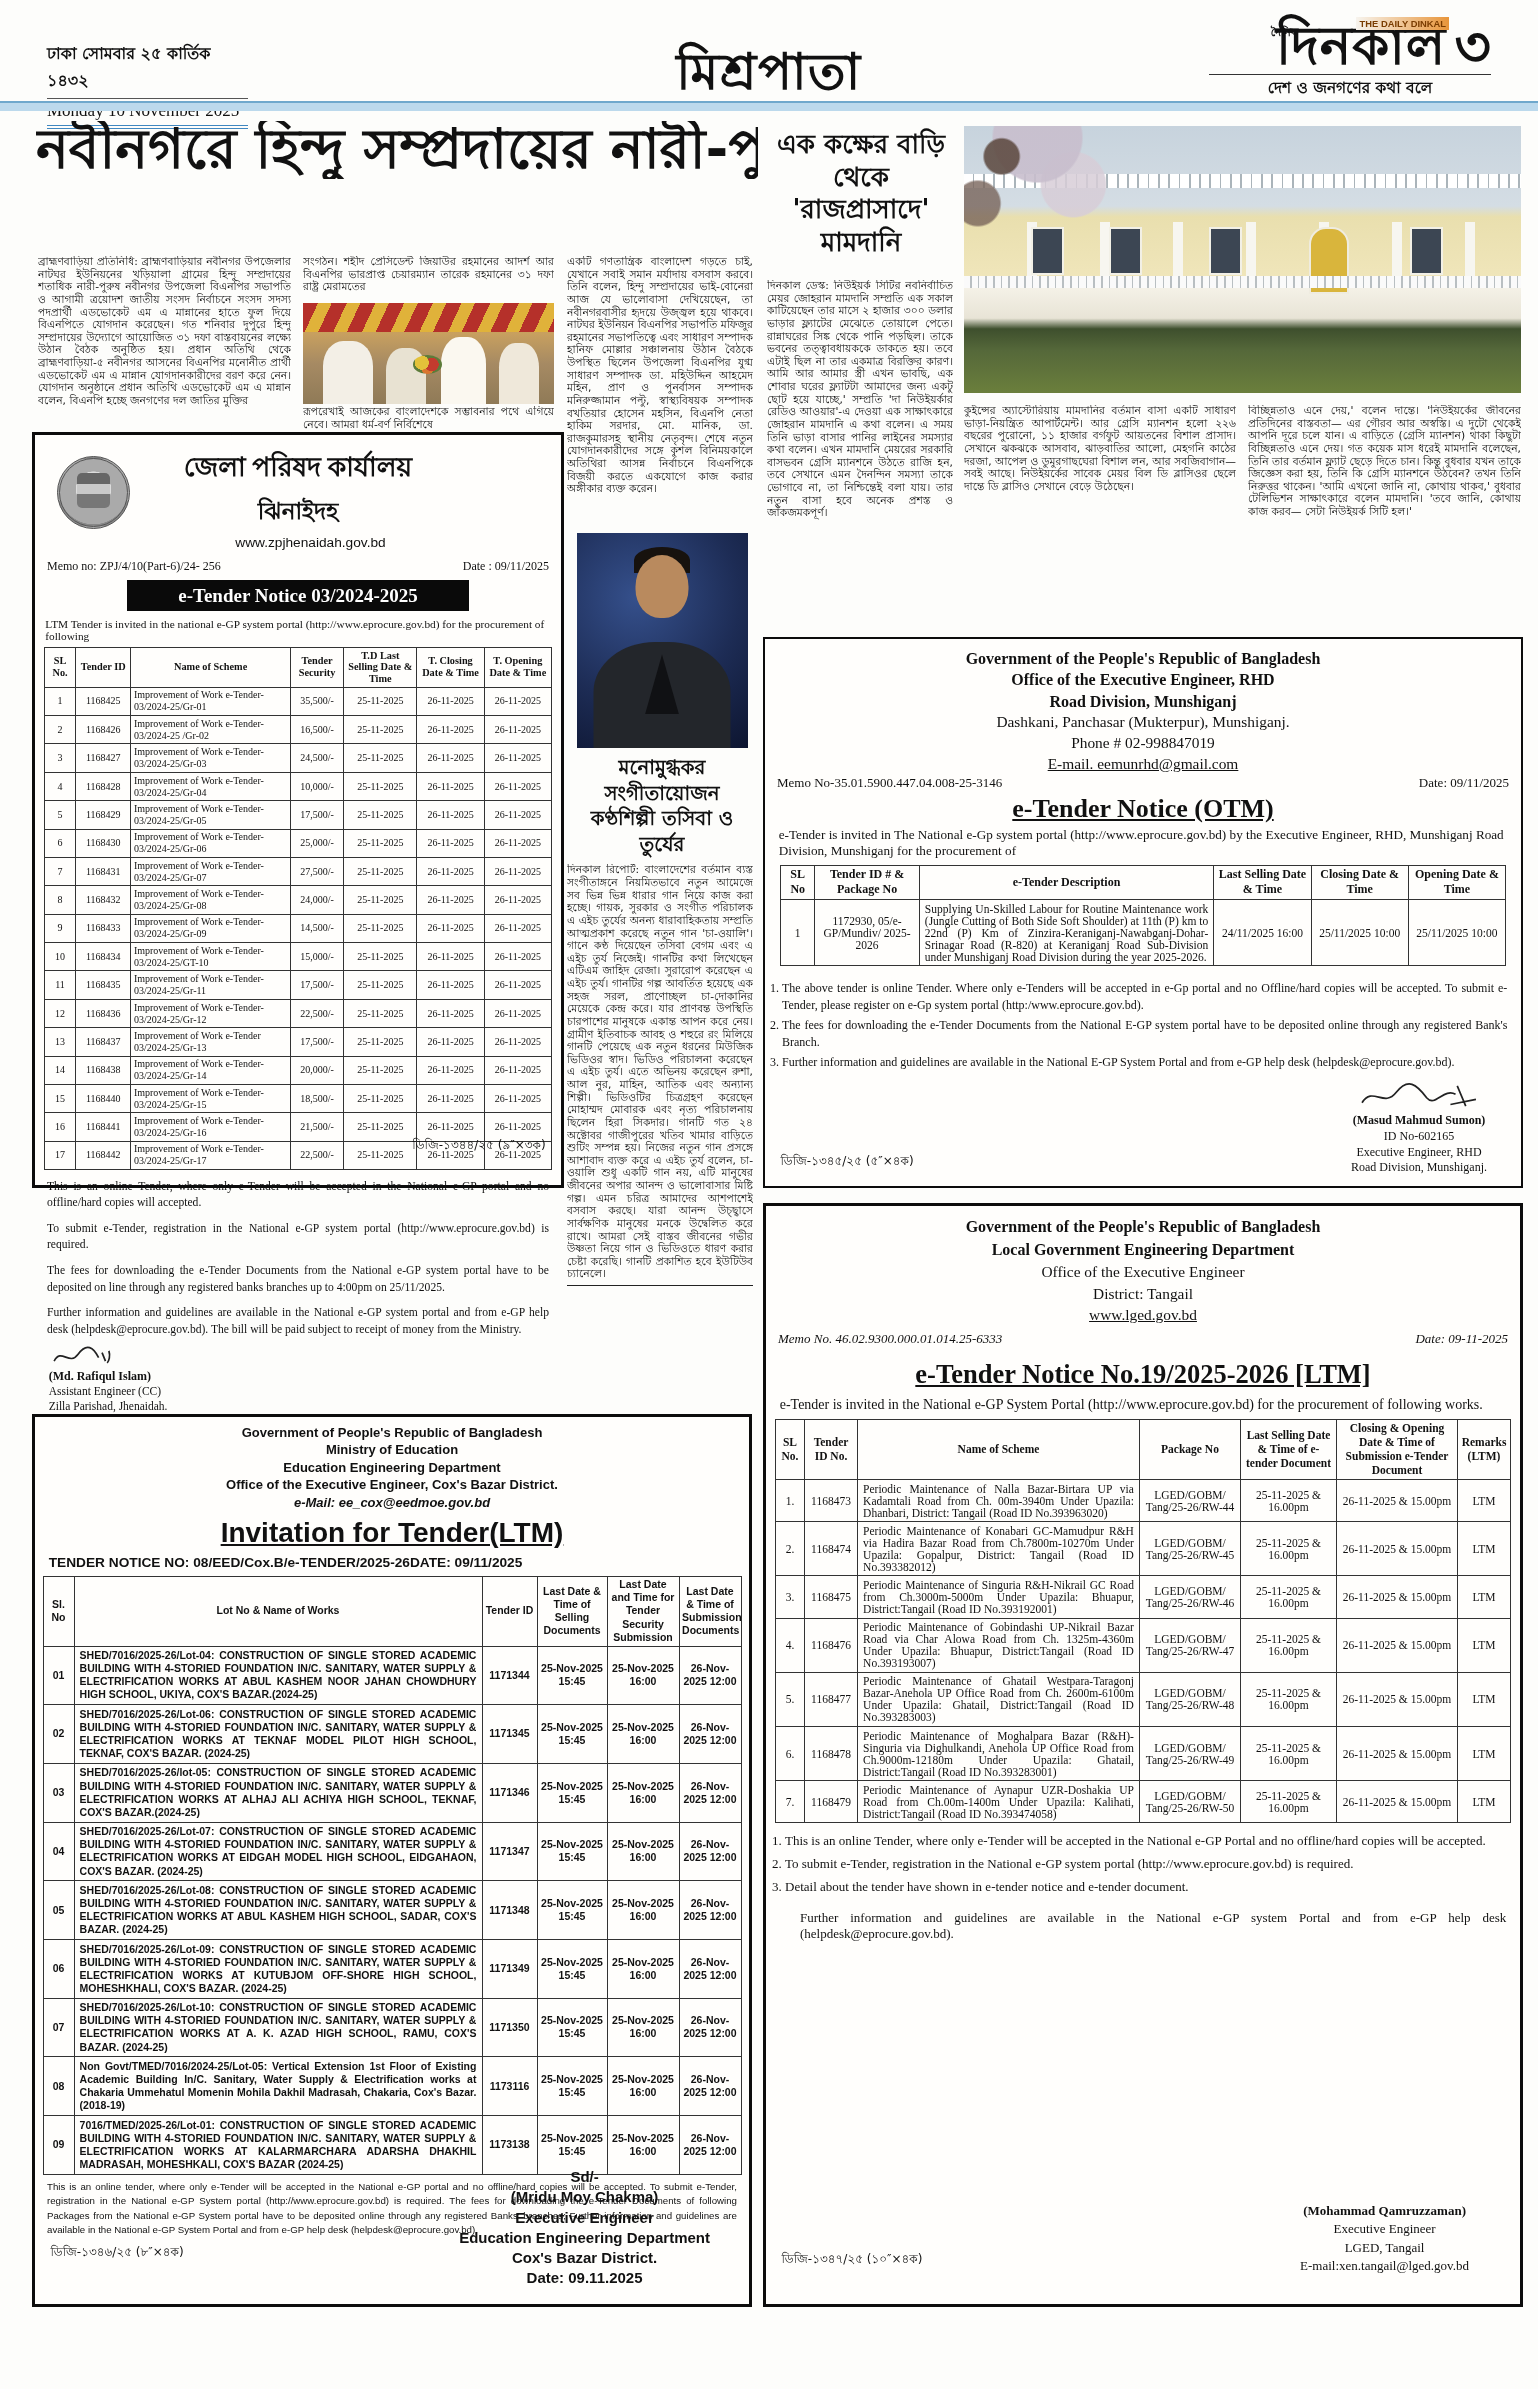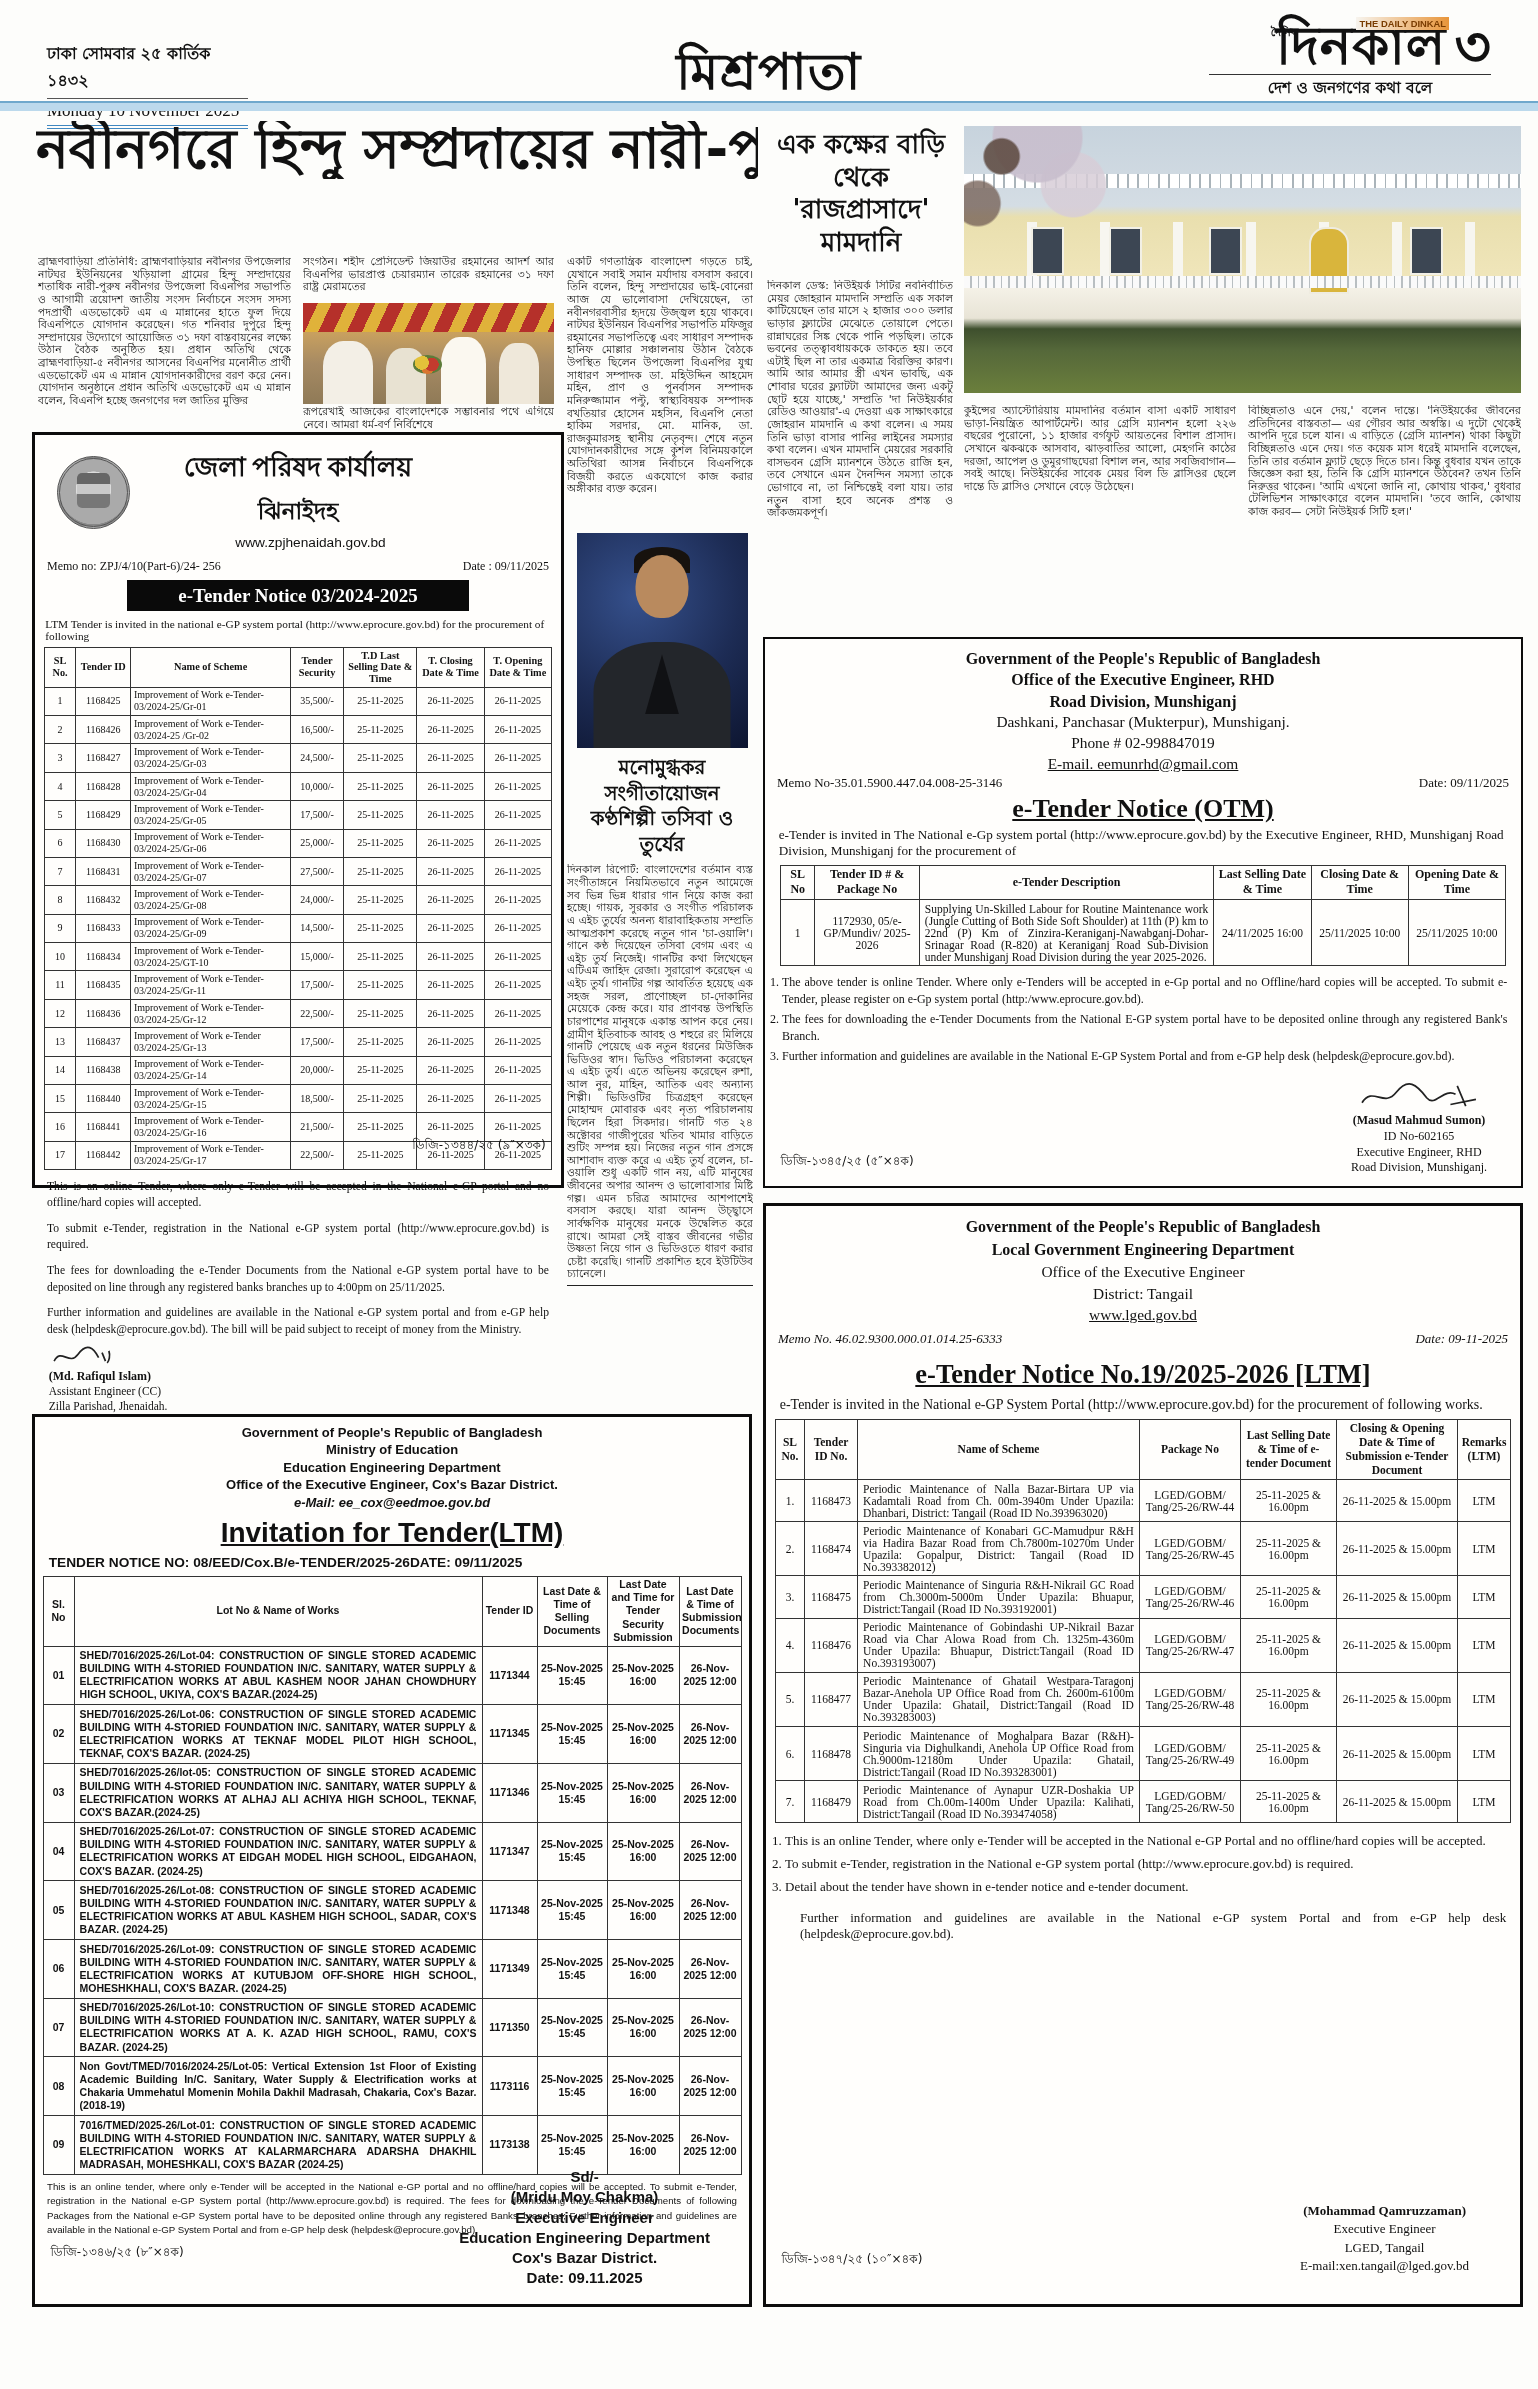--- a/index.html
+++ b/index.html
@@ -114,21 +114,21 @@
   
   .rhd{left:763px;top:637px;width:760px;height:551px;border-width:2.6px;}
   .rhd-org{font-size:15.4px;line-height:1.35;margin-top:8.5px;}
   .rhd-org .b{font-weight:bold;font-size:16px;}
   .rhd-email{text-decoration:underline;}
   .rhd-title{font-size:26px;font-weight:bold;text-decoration:underline;text-align:center;margin:3.4px 0;}
   .rhd-intro{font-size:13.2px;padding:0 13.7px;margin-top:1.7px;}
   .rhd table{width:726px;font-size:11.5px;padding-left:20px;}
   .rhd th{font-size:12px;}
   .rhd .col-desc{text-align:justify;padding:2.6px 5.1px;}
-  .rhd-notes{font-size:12px;line-height:1.4;padding:0 13.7px 0 17px;margin-top:8px;}
+  .rhd-notes{font-size:12px;line-height:1.4;padding:0 13.7px 0 17px;margin-top:14px;}
   .rhd-notes li{margin-bottom:3.4px;text-align:justify;}
   .rhd-sig{position:absolute;right:34px;bottom:10.3px;text-align:center;font-size:12px;line-height:1.3;}
   .rhd-dg{position:absolute;left:15.4px;bottom:13.7px;}
   
   .lg{left:763px;top:1203px;width:760px;height:1104px;}
   .lg-org{font-size:15.4px;line-height:1.4;margin-top:10.3px;}
   .lg-org .b{font-weight:bold;font-size:16px;}
   .lg-web{text-decoration:underline;}
   .lg-memo{font-style:italic;font-size:13px;margin-top:5.1px;}
   .lg-title{font-size:26.5px;font-weight:bold;text-decoration:underline;text-align:center;margin:12px 0 6.8px 0;}

